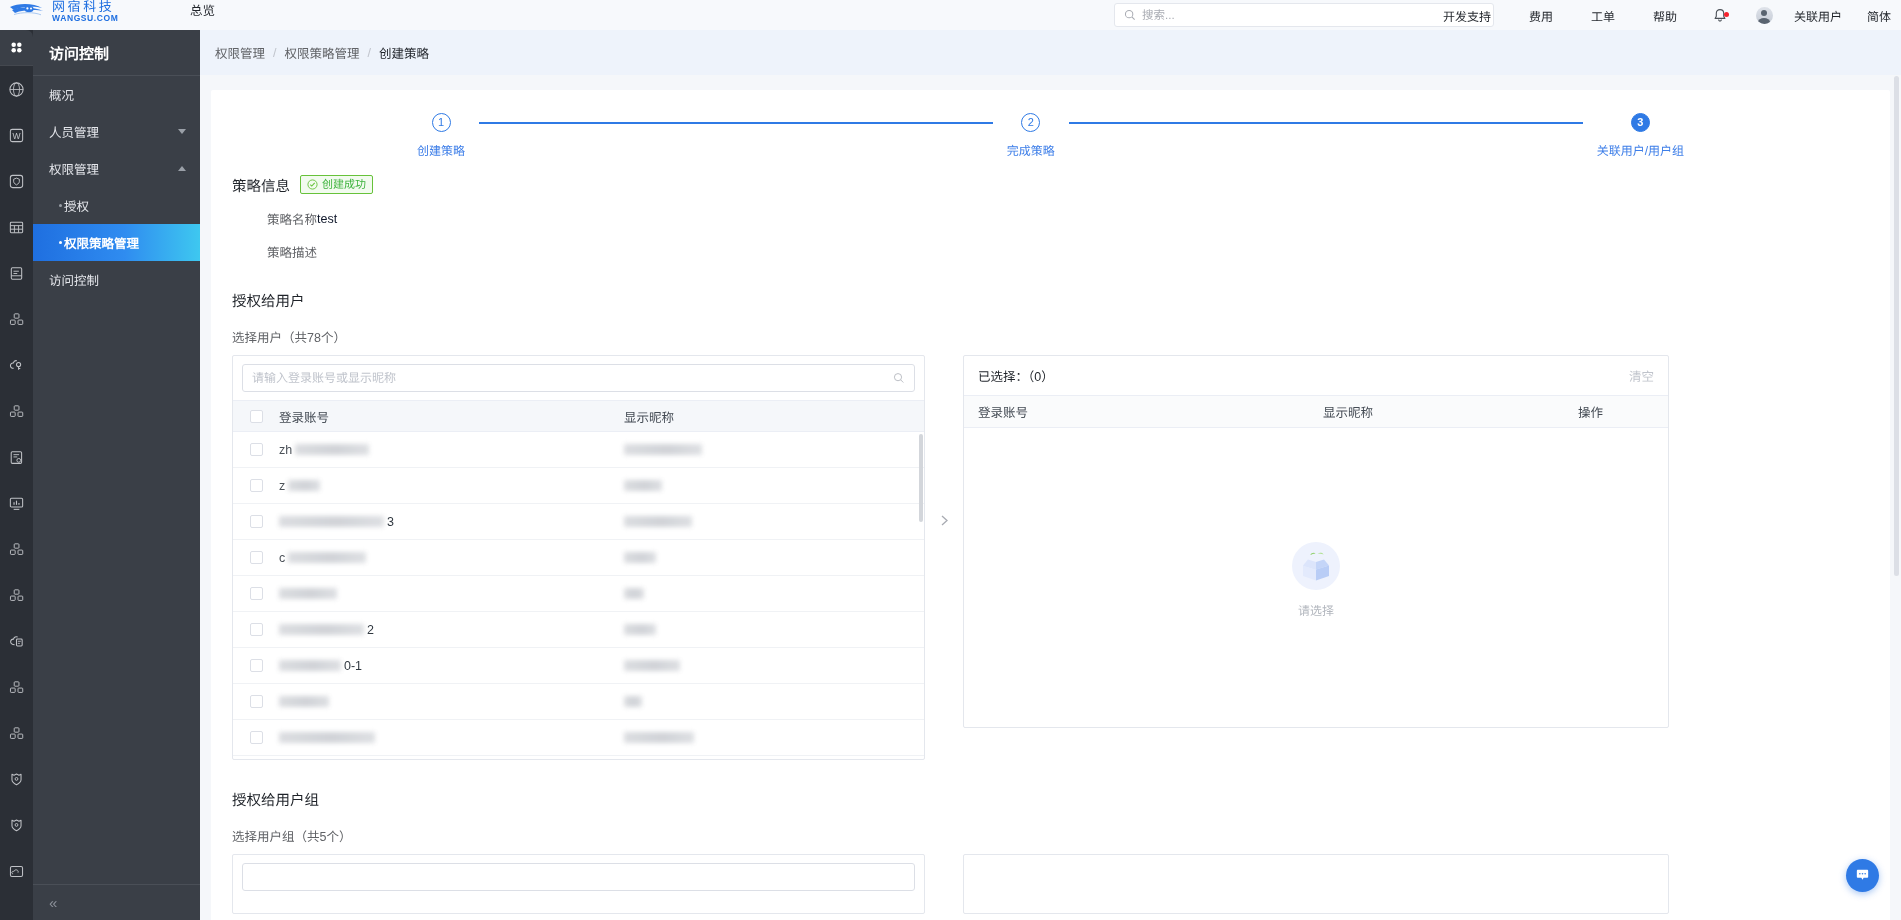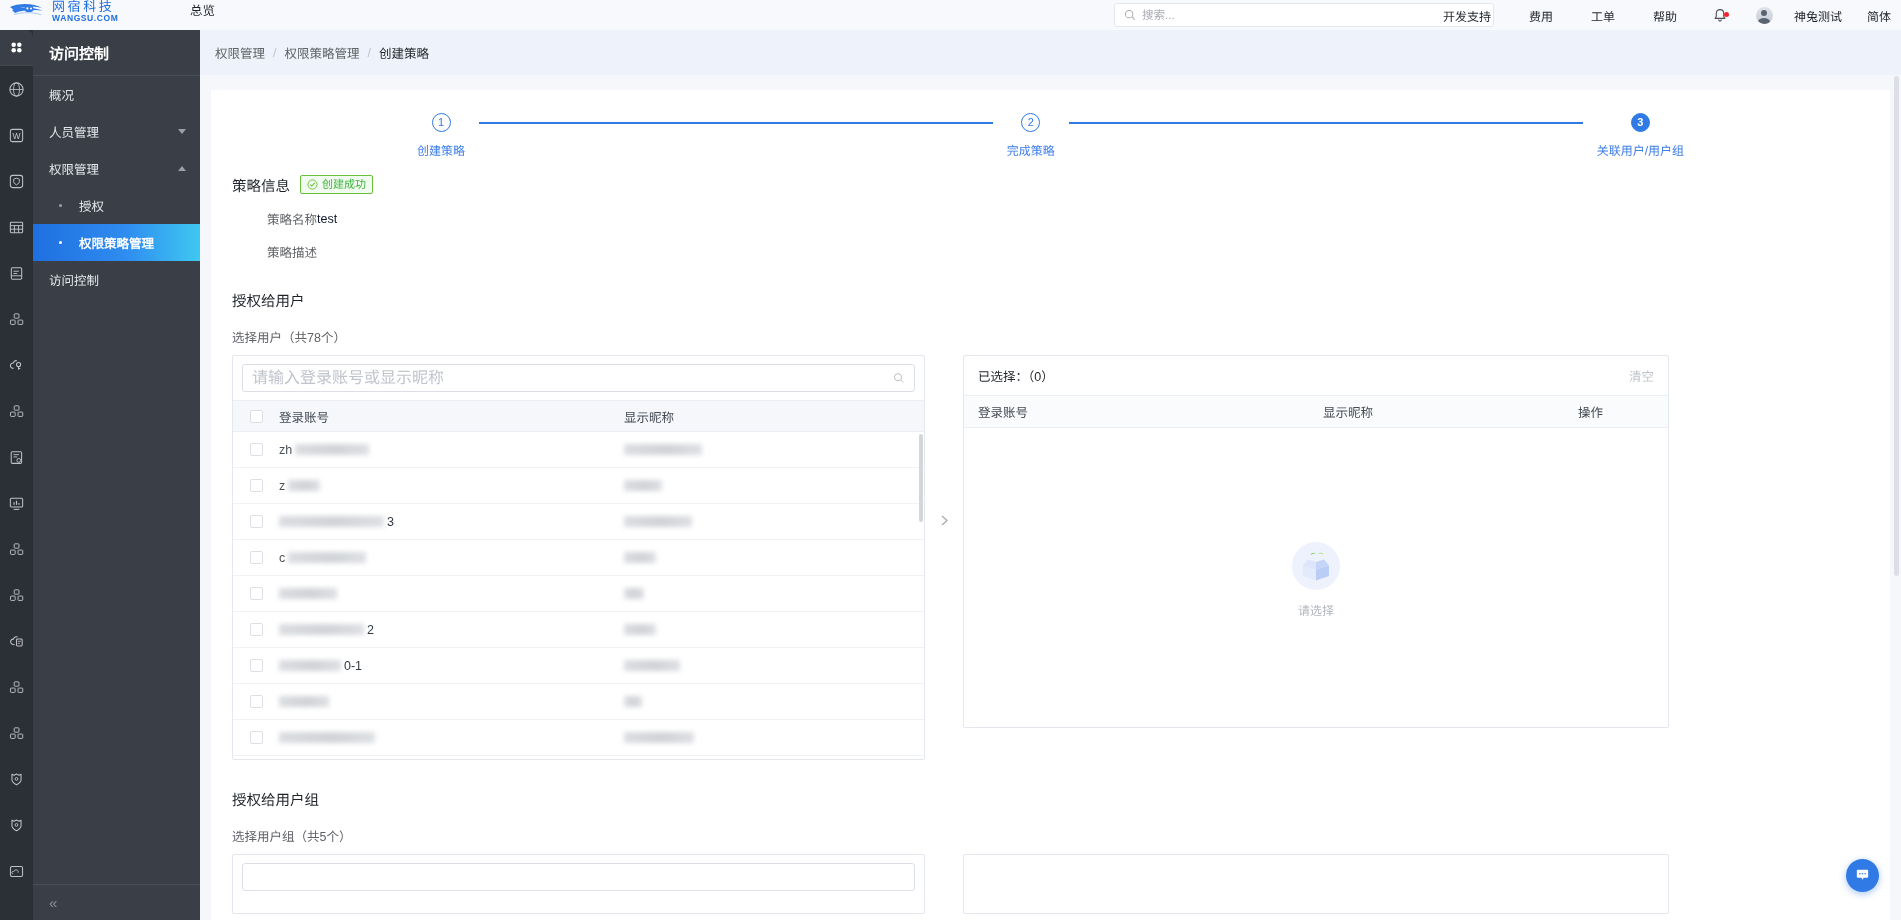--- a/index.html
+++ b/index.html
@@ -109,21 +109,21 @@
   }
   .sb-arrow {
     margin-left: auto; width: 0; height: 0;
     border-left: 4.5px solid transparent; border-right: 4.5px solid transparent;
   }
   .sb-arrow.down { border-top: 5px solid #9aa0a8; }
   .sb-arrow.up   { border-bottom: 5px solid #9aa0a8; }
   .sb-sub {
     height: 37px; display: flex; align-items: center;
     padding-left: 26px; font-size: 12.5px; color: #e4e6eb;
-    cursor: pointer; gap: 17px;
+    cursor: pointer; gap: 2px;
   }
   .sb-sub .dot {
     width: 3px; height: 3px; border-radius: 50%; background: #9aa0a8;
     flex: 0 0 auto;
   }
   .sb-sub.active {
     background: linear-gradient(90deg, #1f6fe0 0%, #2f8cf0 55%, #3ec8f0 100%);
     color: #fff; font-weight: bold;
   }
   .sb-sub.active .dot { background: #fff; }
@@ -212,21 +212,21 @@
   .tr-left {
     width: 693px; flex: 0 0 auto;
     border: 1px solid #e4e7ed; border-radius: 2px; overflow: hidden;
     background: #fff;
   }
   .tr-search {
     margin: 8px 9px; height: 28px; border: 1px solid #dcdfe6; border-radius: 3px;
     display: flex; align-items: center; padding: 0 9px; gap: 6px;
   }
   .tr-search input {
-    border: none; outline: none; font-size: 16px; width: 100%;
+    border: none; outline: none; font-size: 12px; width: 100%;
     background: transparent; color: #a16207;
     font-family: "Liberation Sans", sans-serif;
   }
   .tr-search input::placeholder { color: #c0c4cc; }
   .tr-thead {
     display: flex; align-items: center; height: 32px; background: #f5f7fa;
     border-top: 1px solid #ebeef5; border-bottom: 1px solid #ebeef5;
     font-size: 12.5px; color: #444b54;
   }
   .cb {
@@ -329,21 +329,21 @@
     <div class="hdr-link">工单</div>
     <div class="hdr-link">帮助</div>
     <div class="bell-wrap">
       <svg width="14" height="15" viewBox="0 0 14 15">
         <path d="M7 1.6 C4.6 1.6 3.3 3.1 3.3 5.3 L3.3 8.2 L2.1 10.4 L11.9 10.4 L10.7 8.2 L10.7 5.3 C10.7 3.1 9.4 1.6 7 1.6 Z" fill="none" stroke="#4b5158" stroke-width="1.1" stroke-linejoin="round"></path>
         <path d="M5.6 11.6 C5.6 12.5 6.2 13.1 7 13.1 C7.8 13.1 8.4 12.5 8.4 11.6" fill="none" stroke="#4b5158" stroke-width="1.1"></path>
       </svg>
       <span class="bell-dot"></span>
     </div>
     <div class="avatar"></div>
-    <div class="user-name">神兔测试</div>
+    <div class="user-name">关联用户</div>
     <div class="lang">简体</div>
   </div>
 </div>
 
 <div class="rail">
   <div class="rail-top">
     <svg width="15" height="15" viewBox="0 0 16 16">
       <circle cx="5" cy="5" r="2.4" fill="#fff"></circle>
         <circle cx="11" cy="5" r="2.4" fill="#fff"></circle>
       <circle cx="5" cy="11" r="2.4" fill="#fff"></circle>

